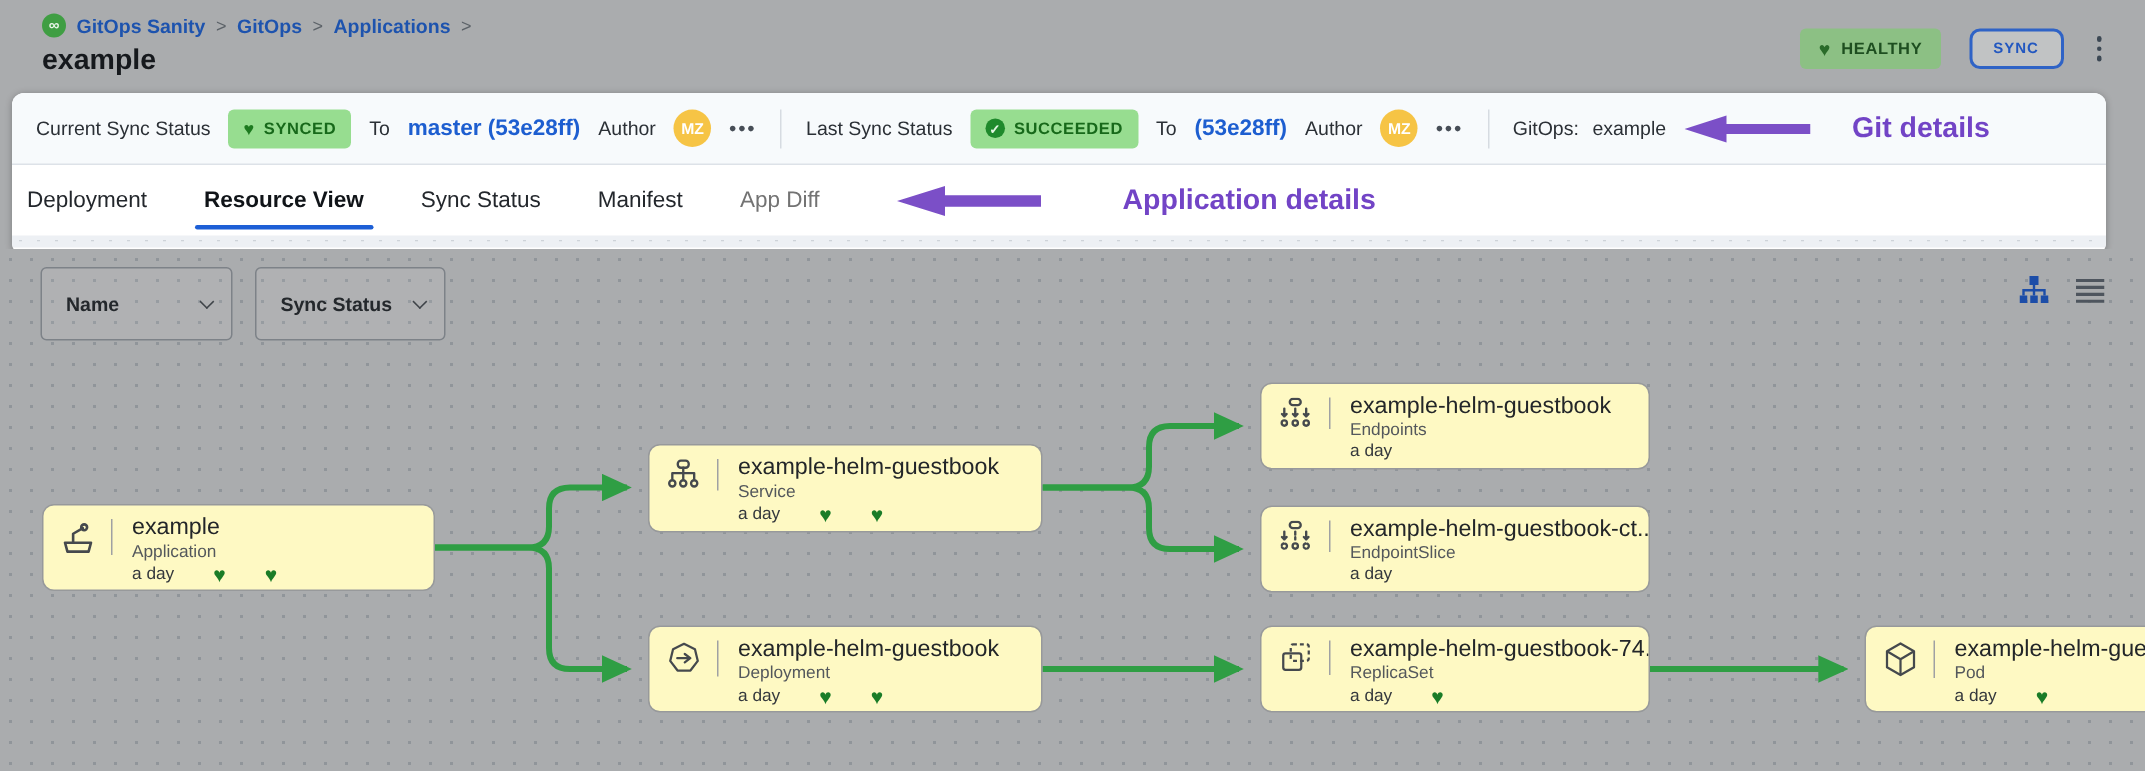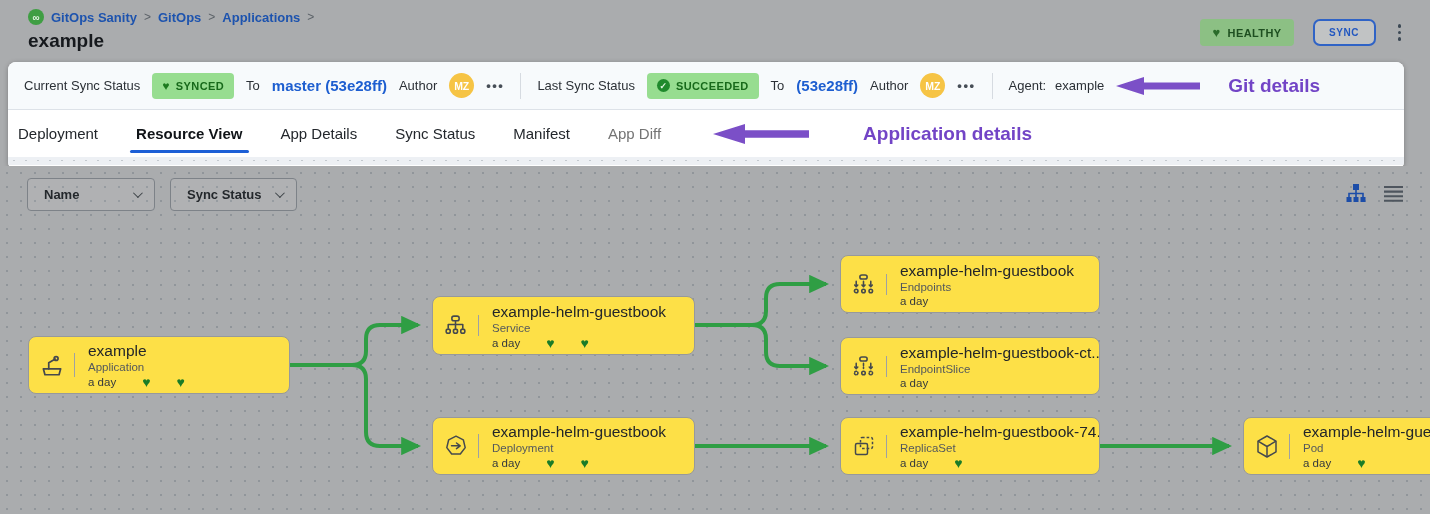--- a/index.html
+++ b/index.html
@@ -56,32 +56,32 @@
   .tab.disabled { color:#737373; }
   .strip { height:8px; background:#edf0f4;
     background-image:radial-gradient(#c3c9cf 1px, transparent 1px); background-size:12px 7px; }
 
   
   .tree-area { position:absolute; left:0; top:166px; width:1430px; height:348px;
     background-color:#aaacae;
     background-image:radial-gradient(#90959a 1.1px, transparent 1.1px);
     background-size:14px 14px; }
   .filterbar { position:absolute; left:27px; top:12px; display:flex; gap:15px; }
-  .filter-btn { height:33px; border:1px solid #7d8288; border-radius:4px;
+  .filter-btn { height:49px; border:1px solid #7d8288; border-radius:4px;
     background:rgba(255,255,255,.07); display:flex; align-items:center; justify-content:space-between;
     padding:0 14px 0 16px; font-size:13px; font-weight:600; color:#24282c; cursor:pointer; }
   .chev { width:7px; height:7px; border-right:1.6px solid #3f4449; border-bottom:1.6px solid #3f4449;
     transform:rotate(45deg) translateY(-2px); }
   .view-toggles { position:absolute; top:18px; right:27px; display:flex; gap:18px; align-items:center; }
   .vt { cursor:pointer; }
 
   .edges { position:absolute; left:0; top:0; width:1430px; height:514px; pointer-events:none; }
 
-  .node { position:absolute; display:flex; align-items:center;
-    background:#fde047; border:1px solid #97999b; border-radius:8px; cursor:pointer; overflow:hidden; }
+  .node { position:absolute; display:flex; align-items:flex-start;
+    background:#fef9c3; border:1px solid #97999b; border-radius:8px; cursor:pointer; overflow:hidden; }
   .node-icon { width:46px; flex:none; margin:9px 0; border-right:1px solid #9fa1a3;
     display:flex; align-items:center; justify-content:center; color:#45494d; }
   .node-body { padding:6px 8px 5px 13px; overflow:hidden; }
   .node-title { font-size:15.5px; font-weight:500; color:#232629; white-space:nowrap; }
   .node-kind { font-size:11.5px; color:#54585c; margin-top:1px; }
   .node-meta { display:flex; align-items:center; gap:26px; margin-top:2px; }
   .node-age { font-size:11.5px; color:#35393d; }
   .heart { color:#1a7c27; font-size:14px; line-height:1; }
 
   #n0 { left:28px;  top:336px; width:262px; height:58px; }
@@ -139,33 +139,32 @@
       <span class="check-circle">✓</span>
       <span>SUCCEEDED</span>
     </span>
     <span>To</span>
     <span class="rev-link">(53e28ff)</span>
     <span>Author</span>
     <span class="avatar">MZ</span>
     <span class="dots3">•••</span>
     <span class="vdiv"></span>
     <span class="agent-wrap">
-      <span>Agent:</span>
+      <span>GitOps:</span>
       <span>example</span>
     </span>
     <svg class="purple-arrow" width="84" height="22" viewBox="0 0 84 22">
       <path d="M0 11 L28 2 L28 7.6 L84 7.6 L84 14.4 L28 14.4 L28 20 Z" fill="#7b4fc7"></path>
     </svg>
     <span class="annot">Git details</span>
   </div>
 
   <div class="tabsrow">
     <div class="tab">Deployment</div>
     <div class="tab active">Resource View</div>
-    <div class="tab">App Details</div>
     <div class="tab">Sync Status</div>
     <div class="tab">Manifest</div>
     <div class="tab disabled">App Diff</div>
     <svg class="purple-arrow" width="96" height="24" viewBox="0 0 96 24" style="margin-left:14px">
       <path d="M0 12 L32 2 L32 8.2 L96 8.2 L96 15.8 L32 15.8 L32 22 Z" fill="#7b4fc7"></path>
     </svg>
     <span class="annot">Application details</span>
   </div>
 
   <div class="strip"></div>

